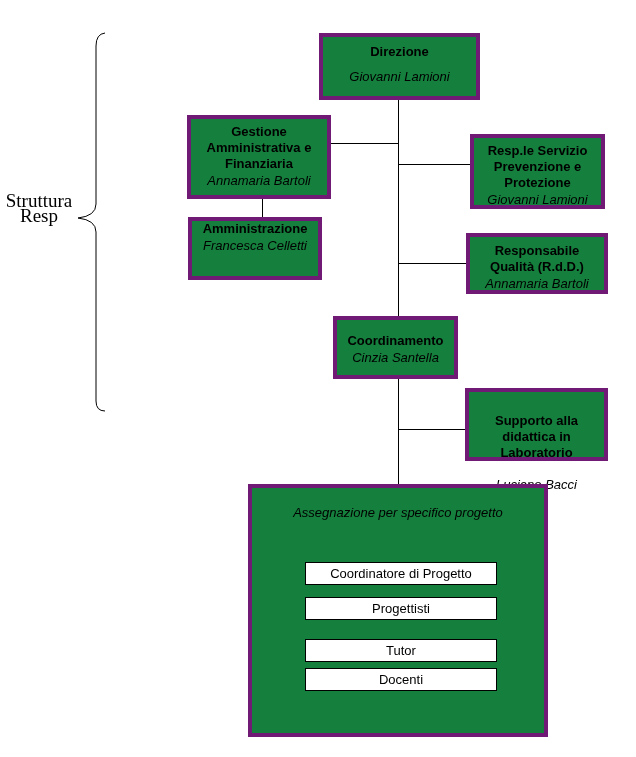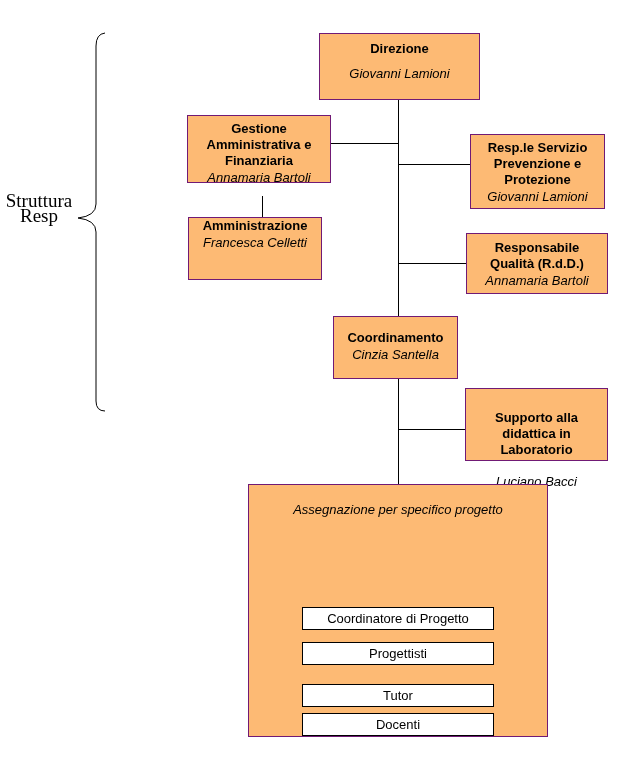--- a/index.html
+++ b/index.html
@@ -3,43 +3,43 @@
 <meta charset="utf-8">
 <style>
   html,body { margin:0; padding:0; }
   .canvas {
     position:relative; width:636px; height:757px;
     background:#ffffff; overflow:hidden;
     font-family:"Liberation Sans", sans-serif; color:#000000;
   }
   .node {
     position:absolute; box-sizing:border-box;
-    border:1px solid #701a75; background:#fdba74;
+    border:4px solid #701a75; background:#15803d;
     text-align:center; font-size:13px; color:#000000;
   }
   .title  { font-weight:700; line-height:16px; }
   .person { font-style:italic; line-height:16px; margin-top:1px; }
 
   #box-direzione        { left:319px; top:33px;  width:161px; height:67px; padding-top:7px; }
   #box-direzione .person{ margin-top:9px; }
-  #box-gestione         { left:187px; top:115px; width:144px; height:68px; padding-top:5px; }
+  #box-gestione         { left:187px; top:115px; width:144px; height:84px; padding-top:5px; }
   #box-amministrazione  { left:188px; top:217px; width:134px; height:63px; }
   #box-prevenzione      { left:470px; top:134px; width:135px; height:75px; padding-top:5px; }
   #box-qualita          { left:466px; top:233px; width:142px; height:61px; padding-top:6px; }
   #box-qualita .title   { max-width:120px; margin:0 auto; }
   #box-coordinamento    { left:333px; top:316px; width:125px; height:63px; padding-top:13px; }
   #box-supporto         { left:465px; top:388px; width:143px; height:73px; padding-top:5px; }
   #box-supporto .title  { max-width:122px; margin:16px auto; }
 
   #box-progetto         { left:248px; top:484px; width:300px; height:253px; padding-top:8px; }
   #box-progetto .subtitle { font-style:italic; margin-top:9px; line-height:16px; }
   .role-box {
     position:absolute; left:53px; width:192px; height:23px;
     box-sizing:border-box; border:1px solid #000000; background:#ffffff;
-    font-size:13px; font-weight:400; line-height:21px; text-align:center;margin-top:48px;
+    font-size:13px; font-weight:400; line-height:21px; text-align:center;
   }
   #role-0 { top:74px; } #role-1 { top:109px; } #role-2 { top:151px; } #role-3 { top:180px; }
 
   .side-label {
     position:absolute; left:0px; top:193px; width:78px;
     text-align:center; font-family:"Liberation Serif", serif;
     font-size:19px; line-height:15px; color:#000000;
   }
   svg.overlay { position:absolute; left:0; top:0; pointer-events:none; }
   svg.overlay line, svg.overlay path { stroke:#000000; stroke-width:1; fill:none; }

